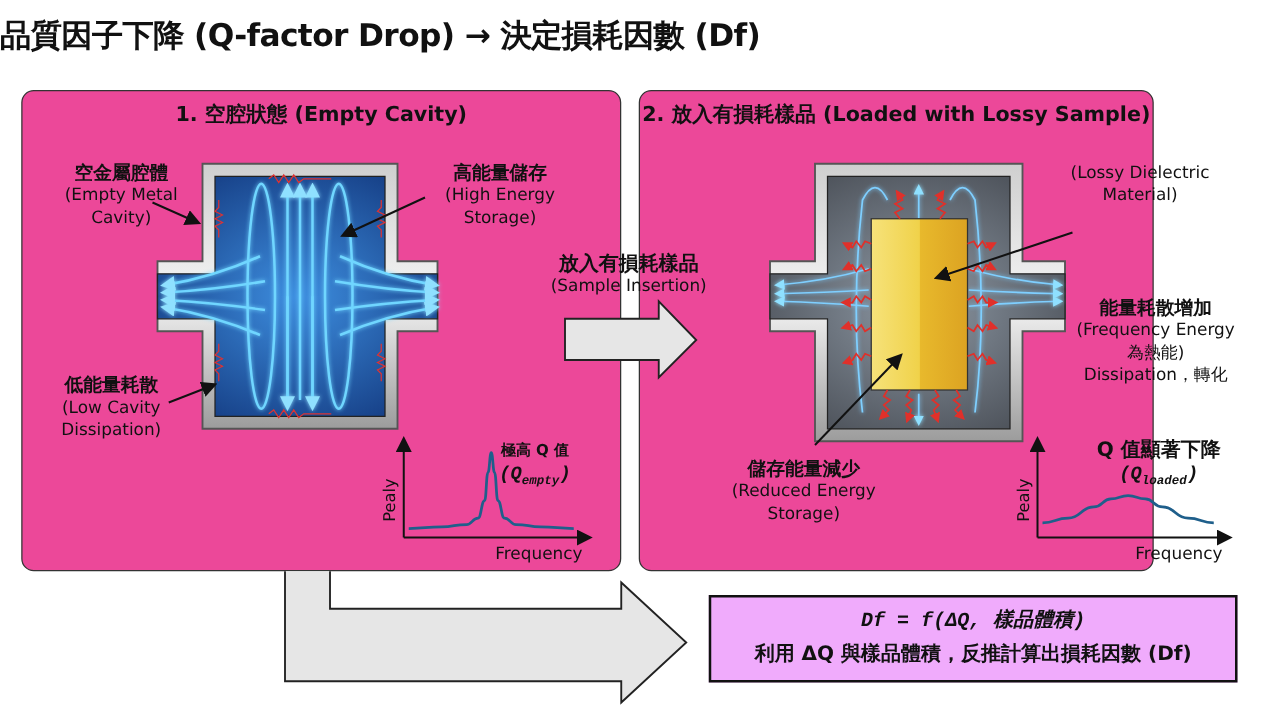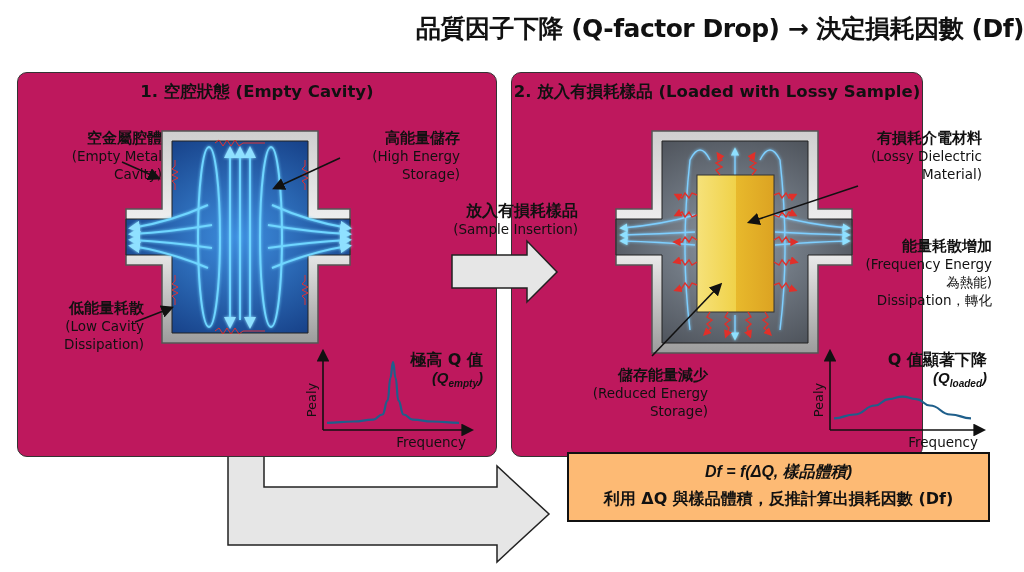--- a/index.html
+++ b/index.html
@@ -4,41 +4,41 @@
 <style>
   html, body { margin: 0; padding: 0; }
   body {
     width: 1024px; height: 572px; position: relative; overflow: hidden;
     background: #ffffff;
     font-family: "DejaVu Sans", "Liberation Sans", sans-serif;
     color: #111;
   }
   .abs { position: absolute; }
   .title {
-    left: 0; top: 12px; width: 1024px; text-align: right;
+    left: 0; top: 12px; width: 1024px; text-align: left;
     font-size: 25px; font-weight: bold; letter-spacing: -0.5px;
   }
   .panel {
-    border: 1.6px solid #333; border-radius: 10px; background: #be185d;
+    border: 1.6px solid #333; border-radius: 10px; background: #ec4899;
     box-sizing: border-box;
   }
   #panel1 { left: 17px; top: 72px; width: 480px; height: 385px; }
   #panel2 { left: 511px; top: 72px; width: 412px; height: 385px; }
   .panel-title {
     position: absolute; top: 8px; left: 0; width: 100%; text-align: center;
     font-size: 16.5px; font-weight: bold;
   }
-  .lbl { position: absolute; text-align: right; line-height: 18px; }
+  .lbl { position: absolute; text-align: center; line-height: 18px; }
   .lbl .zh { font-size: 15px; font-weight: bold; display: block; }
   .lbl .en { font-size: 13.5px; display: block; }
-  .math { font-family: Liberation Sans, sans-serif; font-style: italic; font-weight: bold; }
+  .math { font-family: Liberation Mono, monospace; font-style: italic; font-weight: bold; }
   svg text { font-family: "DejaVu Sans", "Liberation Sans", sans-serif; }
   .result-box {
-    left: 567px; top: 452px; width: 423px; height: 70px;
-    border: 2px solid #111; box-sizing: border-box; background: #fdba74;
+    left: 567px; top: 476px; width: 423px; height: 70px;
+    border: 2px solid #111; box-sizing: border-box; background: #f0abfc;
     text-align: center;
   }
   .result-box .l1 { font-size: 16px; margin-top: 8px; font-weight: bold; }
   .result-box .l2 { font-size: 16px; margin-top: 6px; font-weight: bold; }
   .qchange {
     left: 250px; top: 492px; width: 290px; text-align: center;
   }
   .qchange .l1 { font-size: 17px; }
   .qchange .l2 { font-size: 15px; margin-top: 1px; }
 </style>
@@ -60,30 +60,29 @@
     <span class="en">(High Energy</span>
     <span class="en">Storage)</span>
   </div>
   <div class="lbl" style="left:16px; top:226px; width:110px;">
     <span class="zh">低能量耗散</span>
     <span class="en">(Low Cavity</span>
     <span class="en">Dissipation)</span>
   </div>
 
   <div class="lbl" style="left:355px; top:278px; width:110px;">
-    <span class="zh" style="font-size:16px">極高 Q 值</span>
+    <span class="zh" style="font-size:12px">極高 Q 值</span>
     <span class="math" style="font-size:15px"><span>(Q</span><sub style="font-size:10px">empty</sub><span>)</span></span>
   </div>
 </div>
 
 <div class="abs panel" id="panel2">
   <div class="panel-title">2. 放入有損耗樣品 (Loaded with Lossy Sample)</div>
 
   <div class="lbl" style="left:330px; top:56px; width:140px;">
-    <span class="zh">有損耗介電材料</span>
     <span class="en">(Lossy Dielectric</span>
     <span class="en">Material)</span>
   </div>
   <div class="lbl" style="left:345px; top:164px; width:135px;">
     <span class="zh">能量耗散增加</span>
     <span class="en">(Frequency Energy</span>
     <span class="en">為熱能)</span>
     <span class="en">Dissipation，轉化</span>
   </div>
   <div class="lbl" style="left:66px; top:293px; width:130px;">

